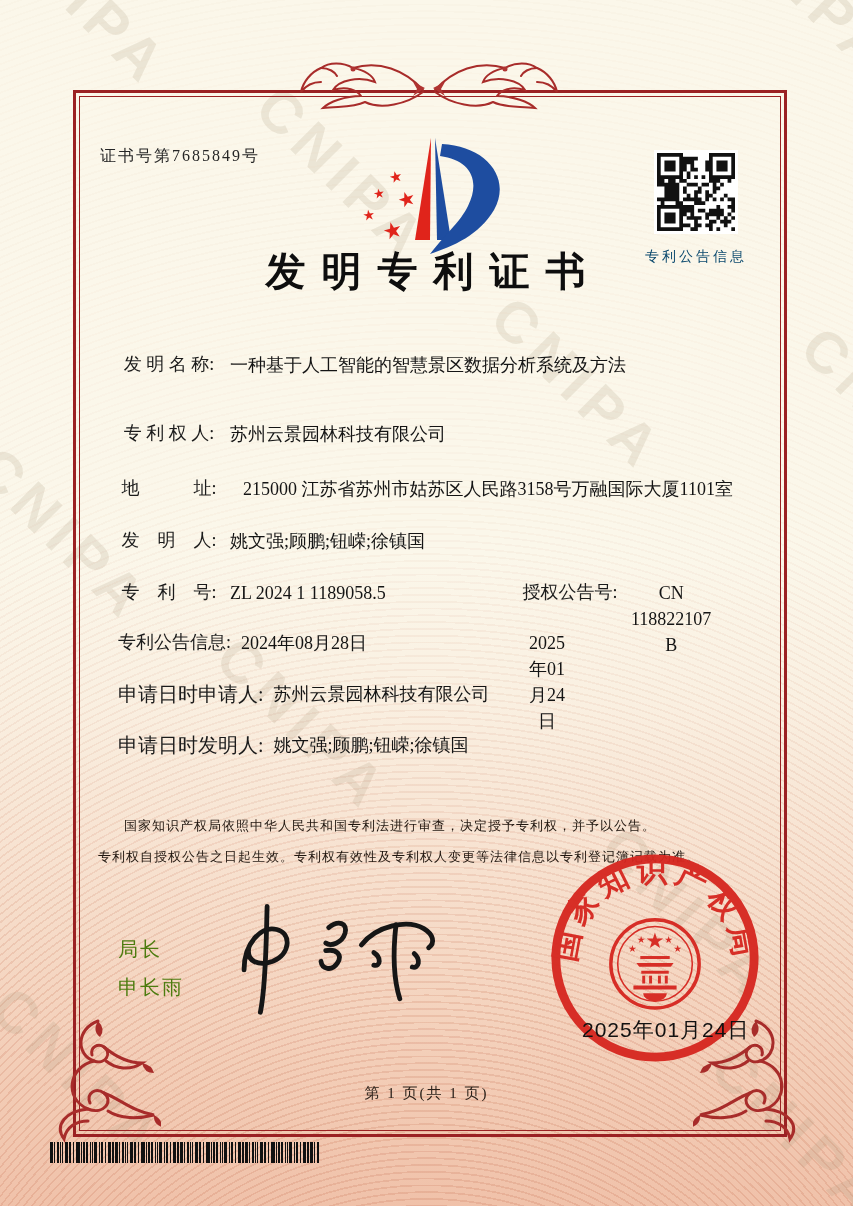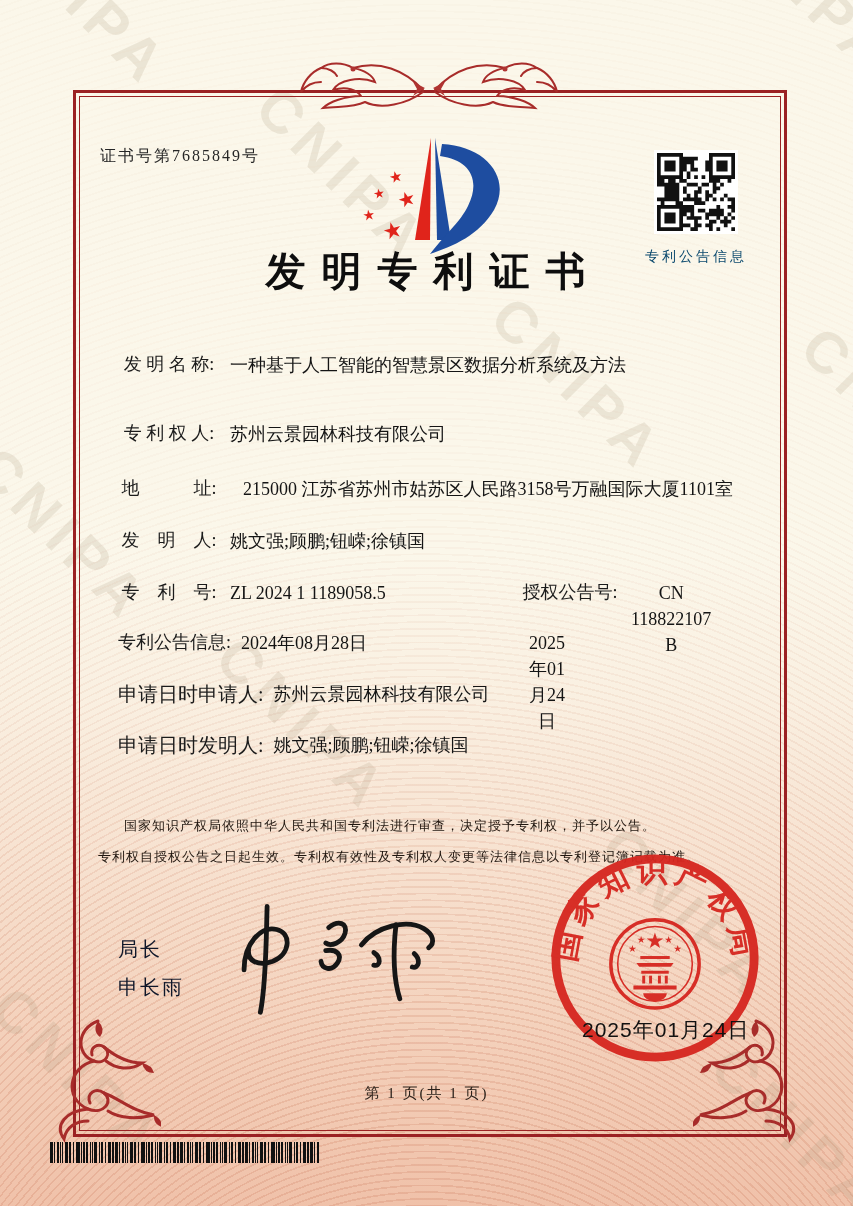--- a/index.html
+++ b/index.html
@@ -57,21 +57,21 @@
   .flabel{white-space:pre;flex:0 0 auto;min-width:102px;color:#1b1b1b;}
   .fvalue{margin-left:10px;color:#141414;line-height:26px;}
   .row .col2{position:absolute;left:360px;top:0;display:flex;margin-left:41px;}
   .longlabel{font-size:20px;min-width:0;}
 
   .legal{position:absolute;left:98px;top:810px;width:662px;font-size:13px;line-height:31px;
     letter-spacing:1px;color:#20160f;}
   .legal .l1{text-indent:2em;}
 
   .signer{position:absolute;left:118px;font-family:"Liberation Sans","DejaVu Sans",sans-serif;
-    font-size:20px;color:#0f172a;letter-spacing:2px;}
+    font-size:20px;color:#4d7c0f;letter-spacing:2px;}
   .signature{position:absolute;left:215px;top:893px;width:235px;height:125px;}
 
   .seal{position:absolute;left:547px;top:850px;width:216px;height:216px;opacity:.95;}
   .seal-date{position:absolute;left:582px;top:1016px;font-size:21px;color:#111;letter-spacing:1px;
     font-family:"Liberation Sans","DejaVu Sans",sans-serif;}
 
   .page-footer{position:absolute;left:0;top:1084px;width:100%;text-align:center;
     font-size:15px;letter-spacing:2px;color:#2a2019;}
 
   .barcode{position:absolute;left:50px;top:1142px;width:272px;height:21px;}

